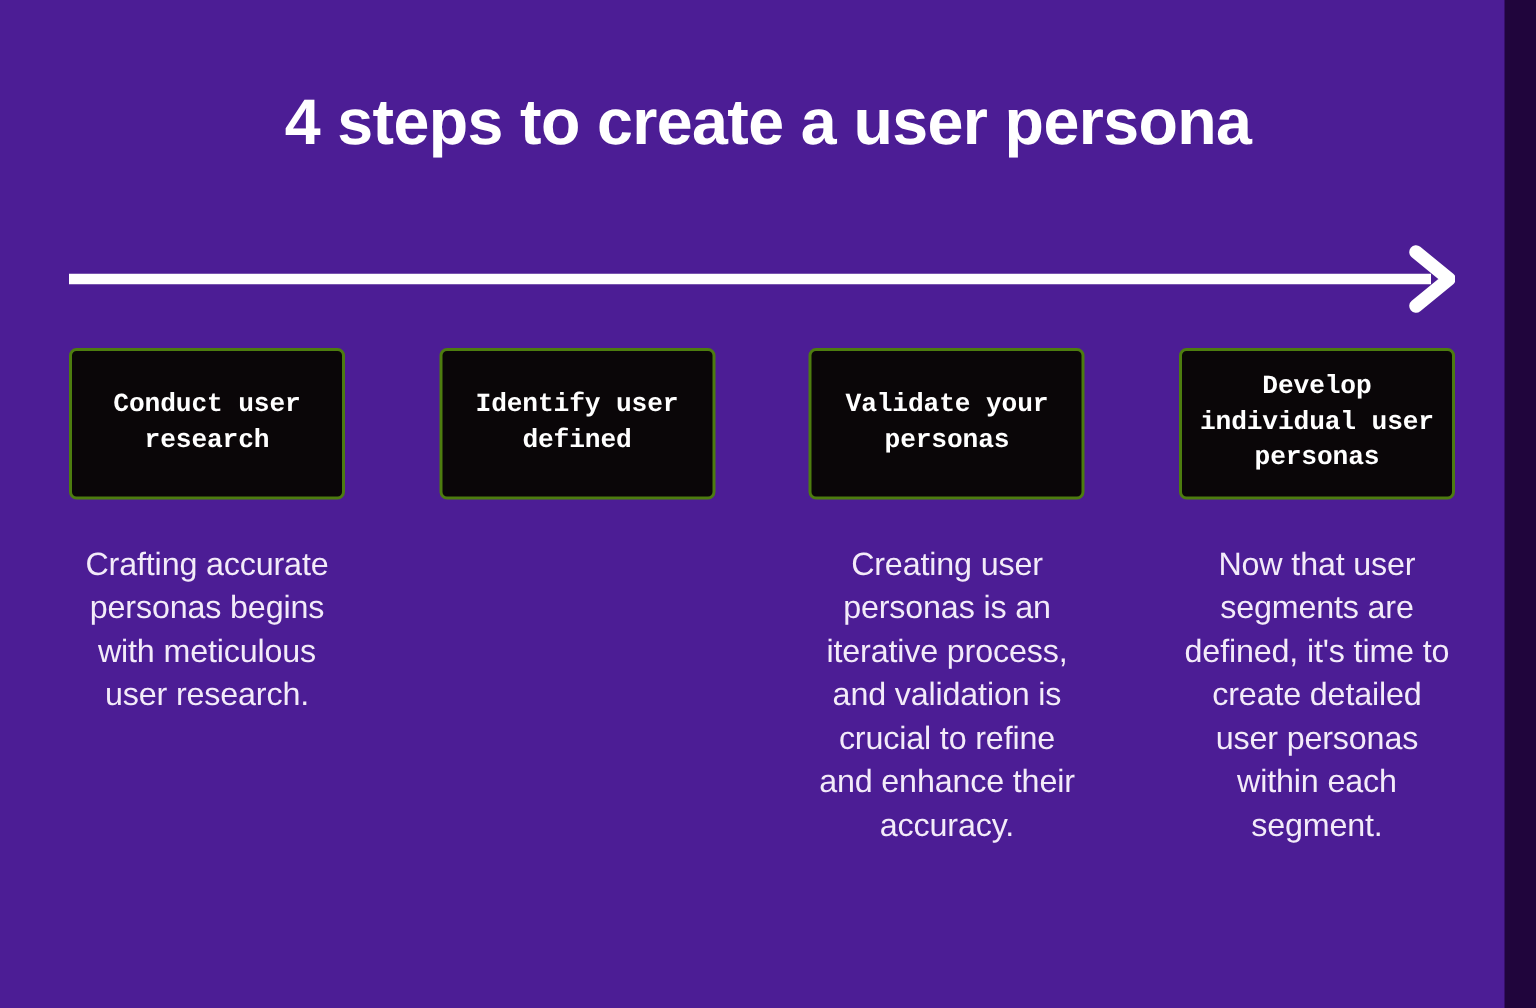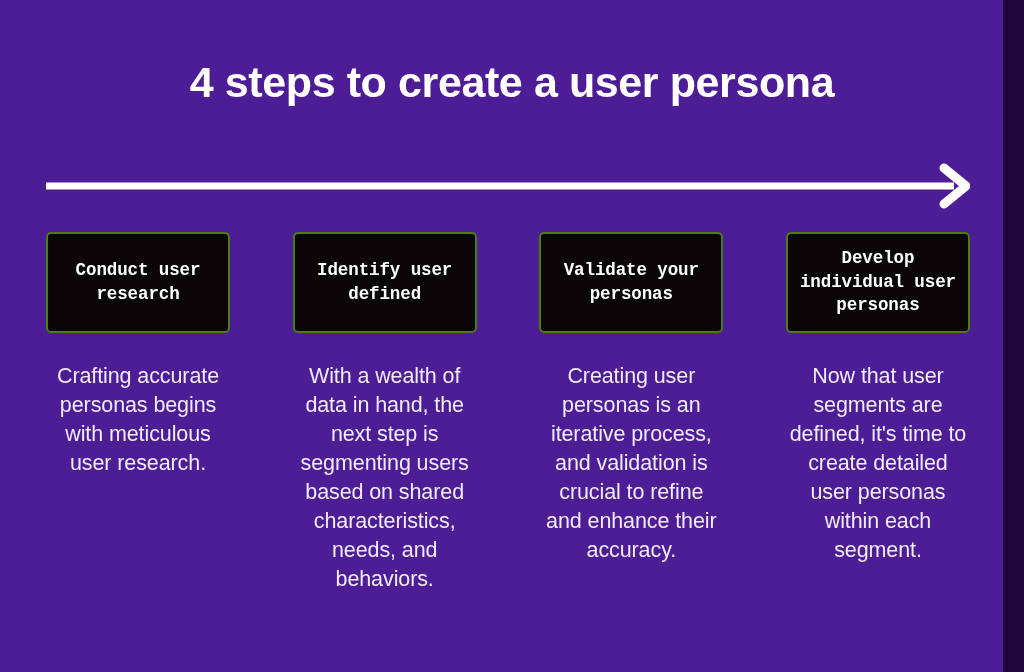--- a/index.html
+++ b/index.html
@@ -115,21 +115,20 @@
       <div class="step-box">
         <div class="step-box-label">Conduct user research</div>
       </div>
       <div class="step-desc">Crafting accurate personas begins with meticulous user research.</div>
     </div>
 
     <div class="step-col">
       <div class="step-box">
         <div class="step-box-label">Identify user defined</div>
       </div>
-      <div class="step-desc">With a wealth of data in hand, the next step is segmenting users based on shared characteristics, needs, and behaviors.</div>
     </div>
 
     <div class="step-col">
       <div class="step-box">
         <div class="step-box-label">Validate your personas</div>
       </div>
       <div class="step-desc">Creating user personas is an iterative process, and validation is crucial to refine and enhance their accuracy.</div>
     </div>
 
     <div class="step-col">

